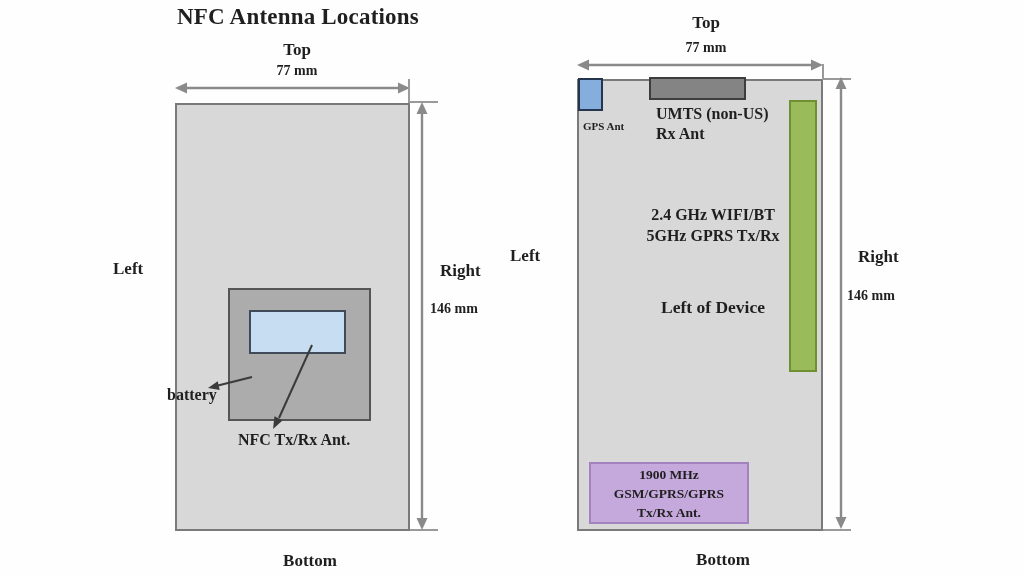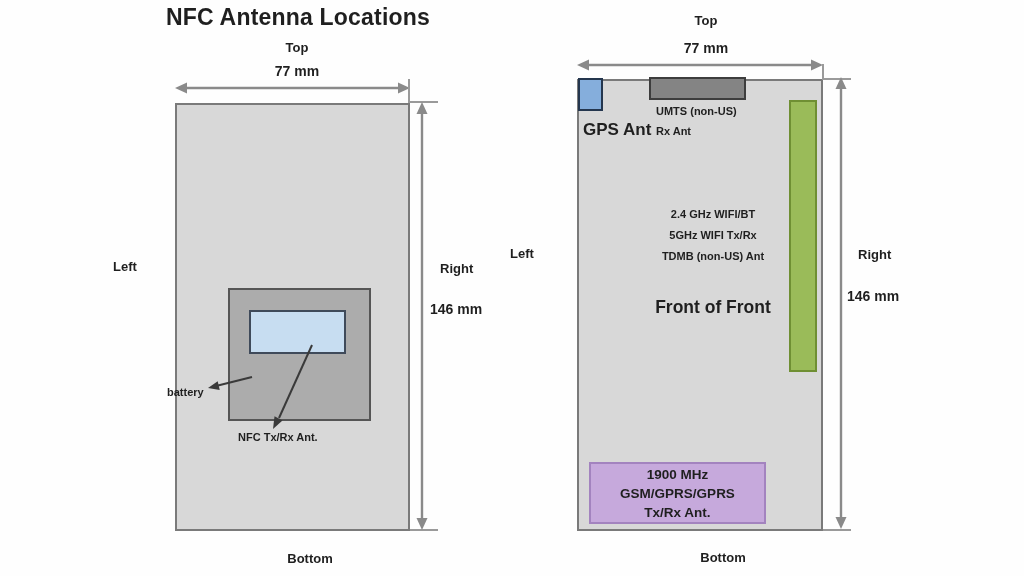--- a/index.html
+++ b/index.html
@@ -1,27 +1,27 @@
 <!DOCTYPE html>
 <html style="--text: #1f1f1f; --arrow: #8a8a8a; --pointer: #3a3a3a; --ext: #9a9a9a; --phone_fill: #d8d8d8; --phone_border: #7a7a7a; --battery_fill: #acacac; --battery_border: #555555; --nfc_fill: #c7ddf1; --nfc_border: #3f4a5a; --gps_fill: #85aedc; --gps_border: #24364e; --umts_fill: #848484; --umts_border: #3d3d3d; --wifi_fill: #9abb59; --wifi_border: #6f8f33; --cell_fill: #c6a9dc; --cell_border: #a383bf;"><head>
 <meta charset="utf-8">
 <style>
   html,body{margin:0;padding:0;background:#fff;}
   .stage{
     position:relative;width:1024px;height:576px;background:#fefefe;
-    font-family:Liberation Sans, sans-serif;
+    font-family:Liberation Serif, serif;
     color:var(--text);overflow:hidden;
   }
   .lbl{position:absolute;font-weight:bold;white-space:nowrap;}
   .ctr{text-align:center;}
   .title{font-size:23px;letter-spacing:.2px;}
-  .side{font-size:13px;}
+  .side{font-size:17px;}
   .dim{font-size:14px;}
-  .ant{font-size:11px;}
-  .small{font-size:17px;}
+  .ant{font-size:16px;}
+  .small{font-size:11px;}
   .front{font-size:17.5px;}
   .rect{position:absolute;box-sizing:border-box;}
   .phone{background:var(--phone_fill);border:2px solid var(--phone_border);}
   .battery{background:var(--battery_fill);border:2px solid var(--battery_border);}
   .nfc{background:var(--nfc_fill);border:2px solid var(--nfc_border);}
   .gps{background:var(--gps_fill);border:2px solid var(--gps_border);}
   .umts{background:var(--umts_fill);border:2px solid var(--umts_border);}
   .wifi{background:var(--wifi_fill);border:2px solid var(--wifi_border);}
   .cell{background:var(--cell_fill);border:2px solid var(--cell_border);}
   .cell-text{display:flex;flex-direction:column;justify-content:center;align-items:center;
@@ -96,27 +96,26 @@
   <div class="rect gps" style="left:578px;top:78px;width:25px;height:33px;"></div>
   <div class="lbl small" style="left:583px;top:120px;">GPS Ant</div>
 
   <div class="rect umts" style="left:649px;top:77px;width:97px;height:23px;"></div>
   <div class="lbl ant" style="left:656px;top:105px;">UMTS (non-US)</div>
   <div class="lbl ant" style="left:656px;top:125px;">Rx Ant</div>
 
   <div class="rect wifi" style="left:789px;top:100px;width:28px;height:272px;"></div>
   <div class="lbl ant ctr wifi-block" style="left:613px;top:172px;width:200px;white-space:normal;margin-top:32px;">
     <div>2.4 GHz WIFI/BT</div>
-    <div>5GHz WIFI Tx/Rx</div>
-    <div>TDMB (non-US) Ant</div>
+    <div>5GHz GPRS Tx/Rx</div>
   </div>
 
-  <div class="lbl front ctr" style="left:613px;top:297px;width:200px;">Front of Front</div>
+  <div class="lbl front ctr" style="left:613px;top:297px;width:200px;">Left of Device</div>
 
-  <div class="rect cell cell-text" style="left:589px;top:462px;width:177px;height:62px;">
+  <div class="rect cell cell-text" style="left:589px;top:462px;width:160px;height:62px;">
     <div>1900 MHz</div>
     <div>GSM/GPRS/GPRS</div>
     <div>Tx/Rx Ant.</div>
   </div>
 
   <div class="lbl side" style="left:510px;top:246px;">Left</div>
   <div class="lbl side" style="left:858px;top:247px;">Right</div>
   <div class="lbl dim" style="left:847px;top:288px;">146 mm</div>
   <div class="lbl side ctr" style="left:673px;top:550px;width:100px;">Bottom</div>
 

